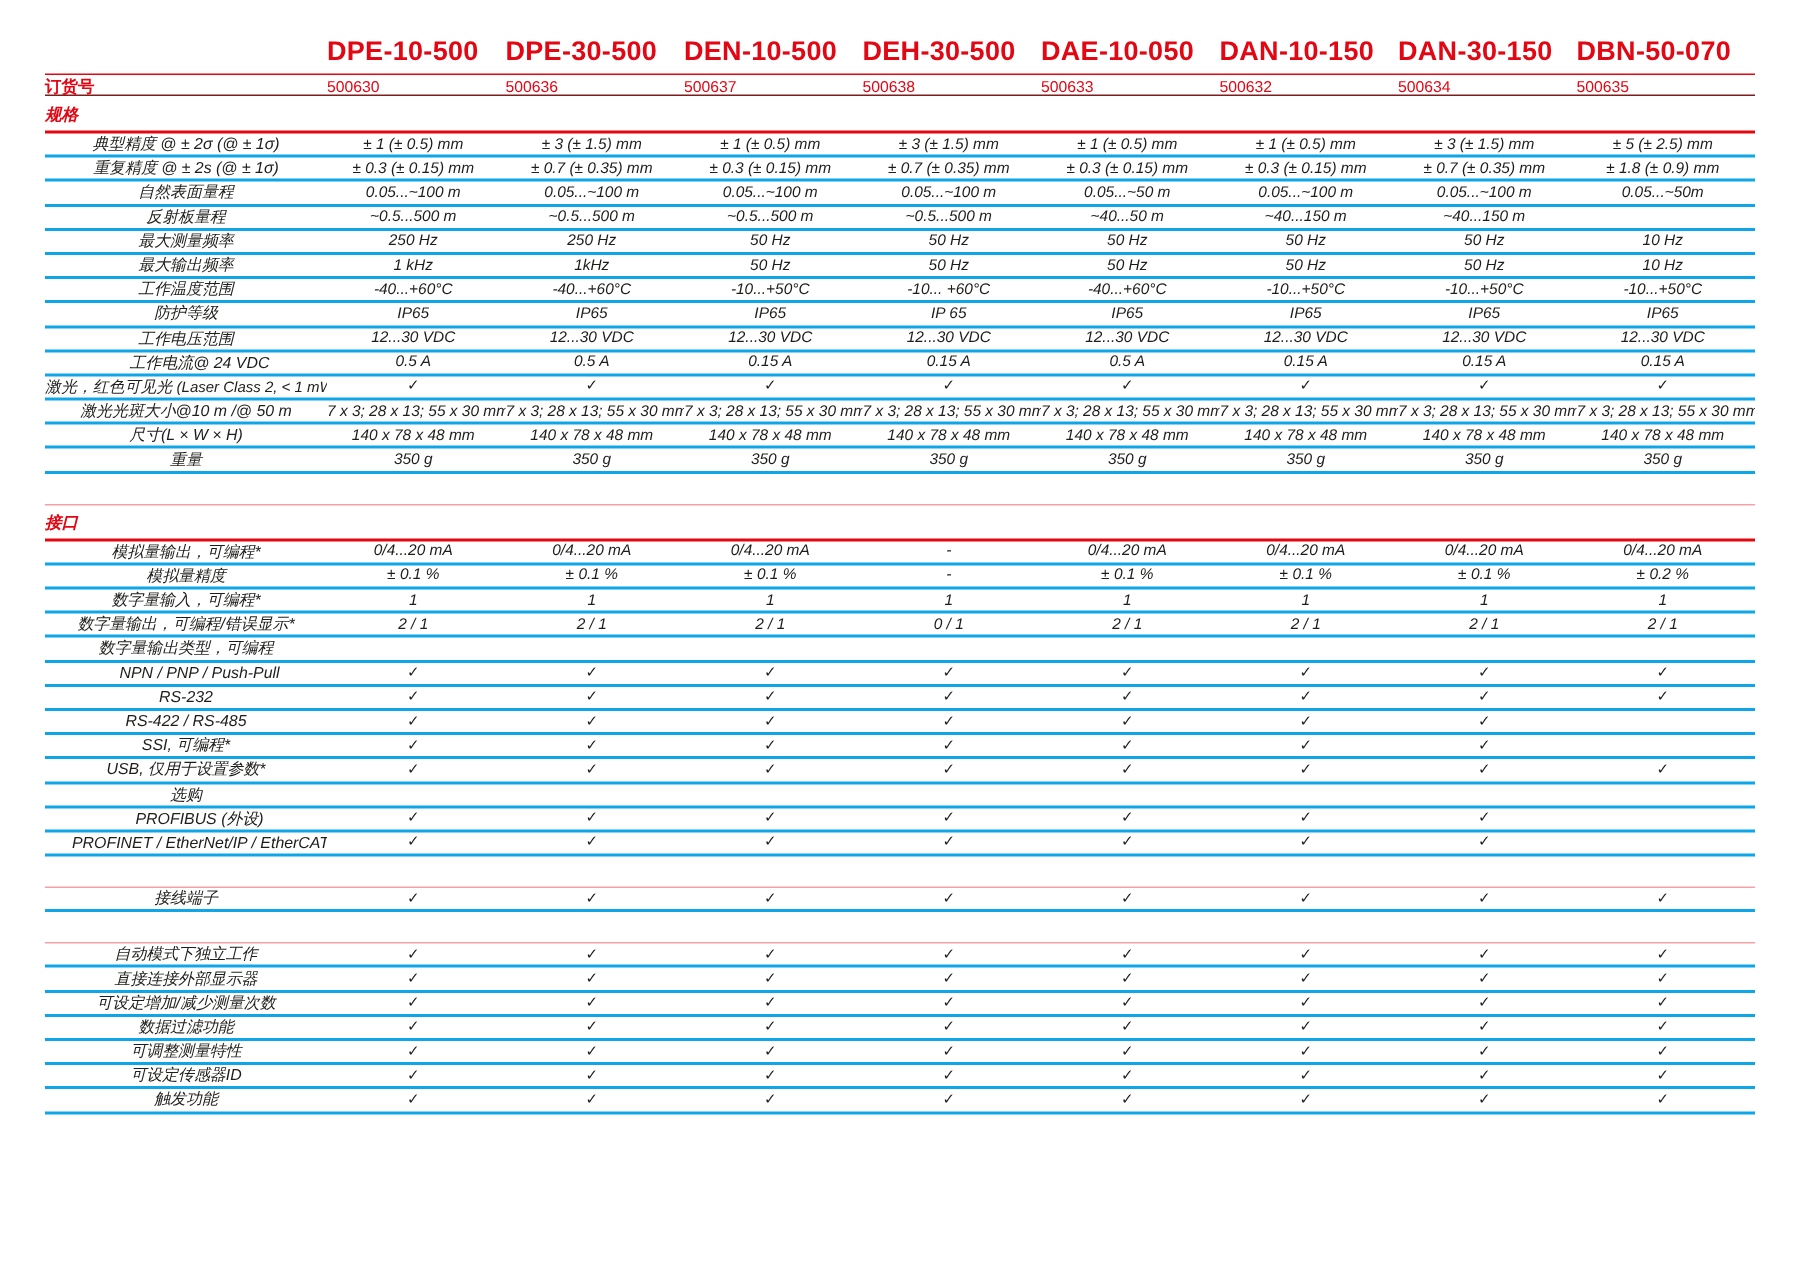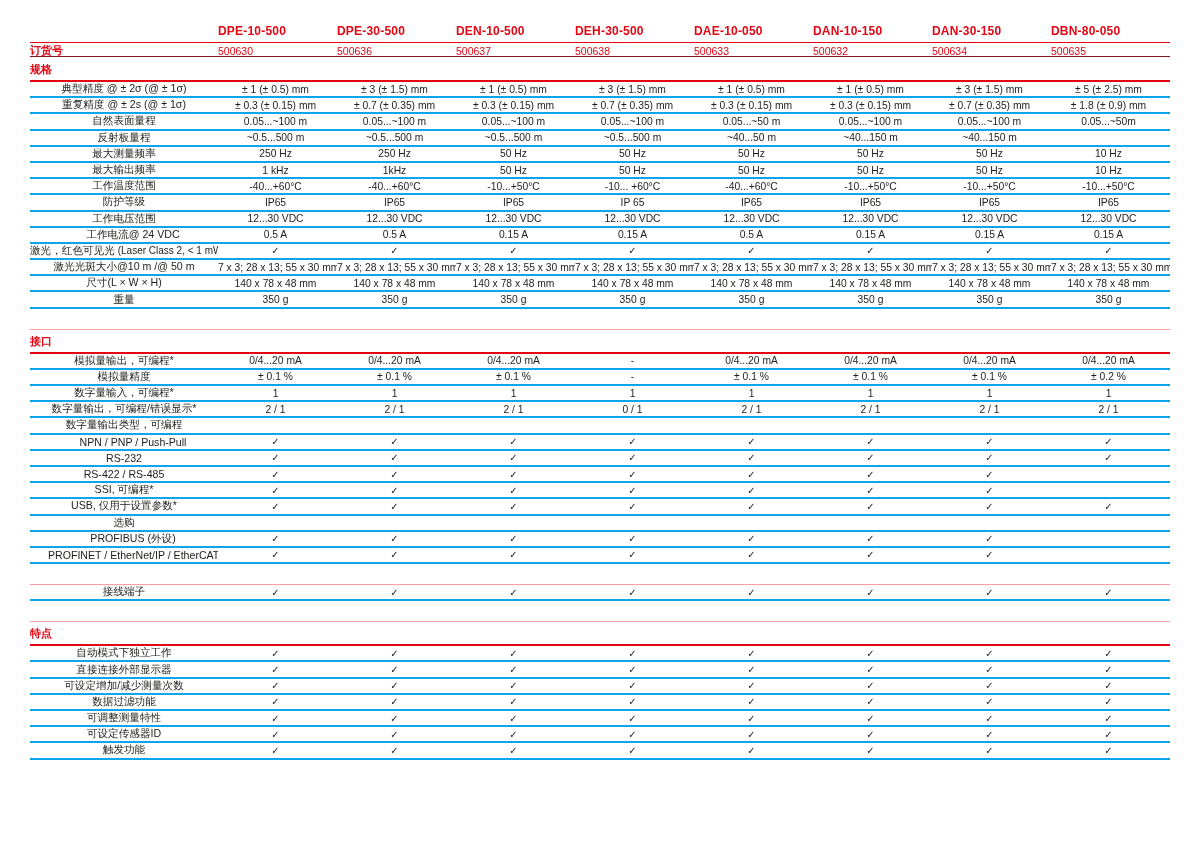--- a/index.html
+++ b/index.html
@@ -3,29 +3,29 @@
 <meta charset="utf-8">
 <style>
   * { margin:0; padding:0; box-sizing:border-box; }
   html,body { width:1201px; height:849px; background:#ffffff; overflow:hidden;
     font-family:"Liberation Sans","DejaVu Sans",sans-serif; color:#1d1d1b; }
   .page { width:1201px; height:849px; padding:24px 31px 0 30px; }
   .grid-row { display:grid; grid-template-columns:188px repeat(8,119px); align-items:end; width:1140px; }
 
   
   .product-row { padding-bottom:4px; border-bottom:1px solid #e30613; align-items:end; }
-  .product-cell { font-size:12px; font-weight:bold; color:#e30613; letter-spacing:0.2px; }
+  .product-cell { font-size:18px; font-weight:bold; color:#e30613; letter-spacing:0.2px; }
 
   
   .order-row { border-bottom:1px solid #7f1d1d; align-items:center; height:14px; }
   .order-label { font-size:11px; font-weight:bold; color:#e30613; }
   .order-cell { font-size:10.5px; color:#e30613; }
 
   
-  .section { width:1140px; }
+  .section { width:1140px;font-style:italic; }
   .section.gap { margin-top:20px; border-top:1px solid rgba(227,6,19,0.38); }
   .section-title { font-size:11px; font-weight:bold; color:#e30613; padding:4px 0 3px;
     border-bottom:2px solid #e30613; }
   .section:first-of-type .section-title { padding-top:5px; }
 
   
   .data-row { min-height:16.2px; border-bottom:2px solid #0ea5e9; align-items:center;text-align:center; }
   .row-label { font-size:10.6px; color:#1d1d1b; white-space:nowrap; overflow:hidden; }
   .row-label.indent { padding-left:18px; }
   .row-label .small { font-size:10px; }
@@ -38,21 +38,21 @@
 <div class="page">
   <div class="grid-row product-row" id="product-row">
     <div class="product-cell"></div>
   <div class="product-cell">DPE-10-500</div>
       <div class="product-cell">DPE-30-500</div>
       <div class="product-cell">DEN-10-500</div>
       <div class="product-cell">DEH-30-500</div>
       <div class="product-cell">DAE-10-050</div>
       <div class="product-cell">DAN-10-150</div>
       <div class="product-cell">DAN-30-150</div>
-      <div class="product-cell">DBN-80-050</div>
+      <div class="product-cell">DBN-50-070</div>
     </div>
   <div class="grid-row order-row" id="order-row">
     <div class="order-label">订货号</div>
   <div class="order-cell">500630</div>
       <div class="order-cell">500636</div>
       <div class="order-cell">500637</div>
       <div class="order-cell">500638</div>
       <div class="order-cell">500633</div>
       <div class="order-cell">500632</div>
       <div class="order-cell">500634</div>
@@ -353,21 +353,20 @@
           <div class="cell check">✓</div>
           <div class="cell check">✓</div>
           <div class="cell check">✓</div>
           <div class="cell check">✓</div>
           <div class="cell check">✓</div>
           <div class="cell check">✓</div>
           <div class="cell check">✓</div>
         </div>
       </div>
       <div class="section gap">
-        <div class="section-title">特点</div>
         <div class="grid-row data-row">
           <div class="row-label"><span>自动模式下独立工作</span></div>
           <div class="cell check">✓</div>
           <div class="cell check">✓</div>
           <div class="cell check">✓</div>
           <div class="cell check">✓</div>
           <div class="cell check">✓</div>
           <div class="cell check">✓</div>
           <div class="cell check">✓</div>
           <div class="cell check">✓</div>

